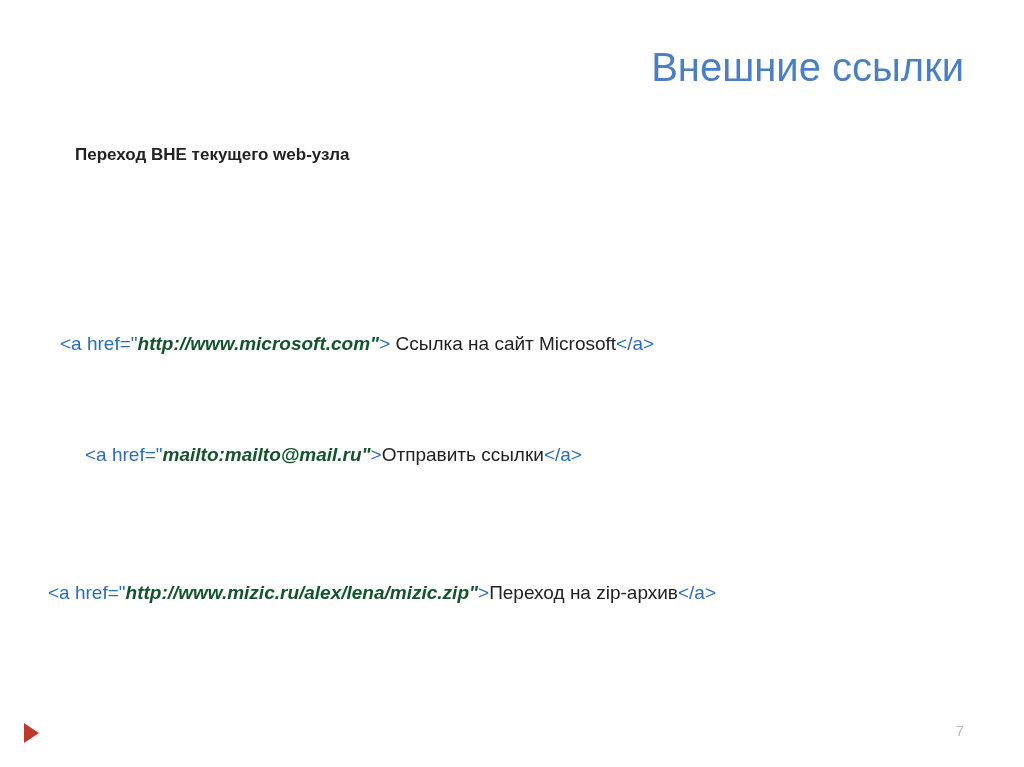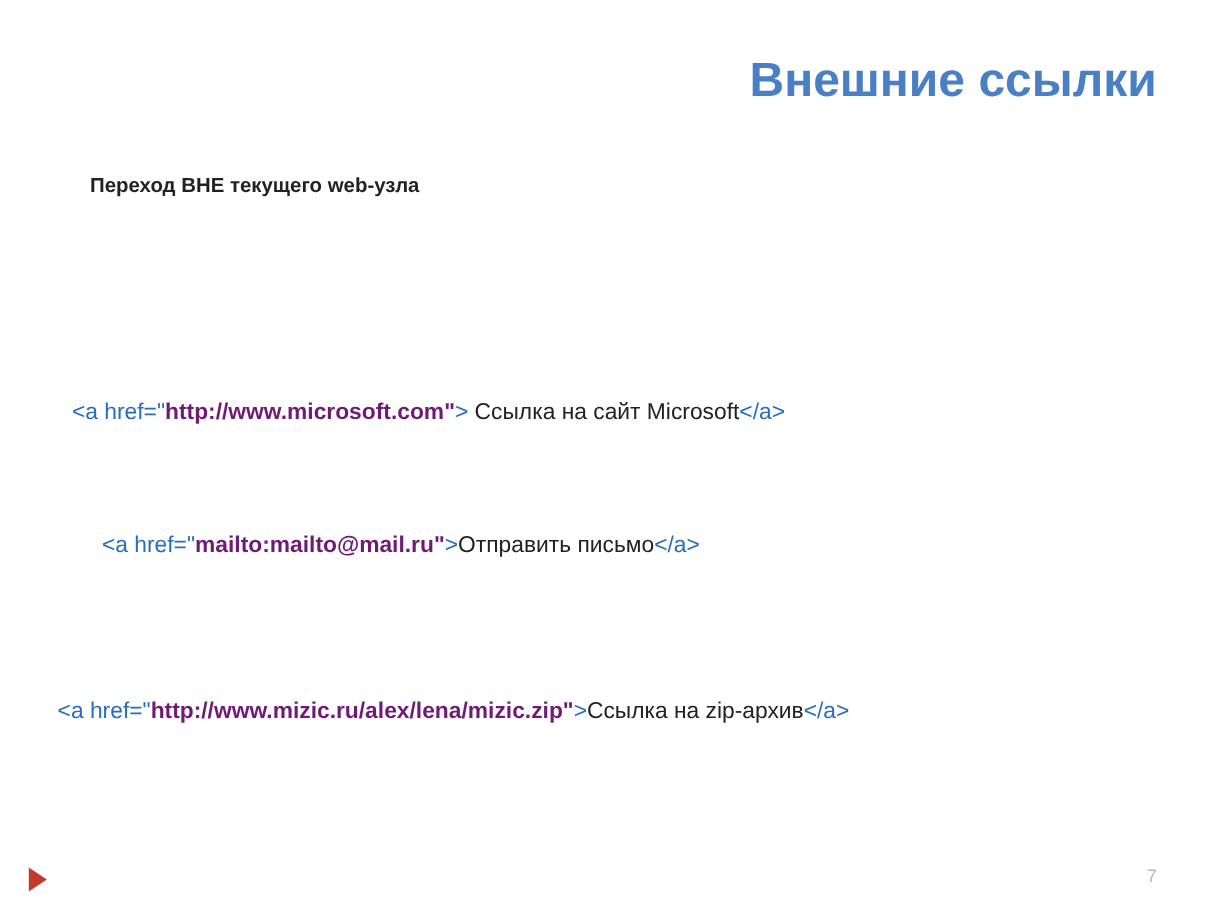--- a/index.html
+++ b/index.html
@@ -13,21 +13,21 @@
       background: #ffffff;
       font-family: Verdana, Geneva, sans-serif;
       position: relative;
       overflow: hidden;
     }
     .slide-title {
       position: absolute;
       top: 45px;
       right: 60px;
       font-size: 40px;
-      font-weight: 700;
+      font-weight: 400;
       color: #4a7fc6;
     }
     .subtitle {
       position: absolute;
       top: 145px;
       left: 75px;
       font-size: 17px;
       font-weight: bold;
       color: #222222;
     }
@@ -45,21 +45,22 @@
       left: 85px;
     }
     .code-line-3 {
       top: 582px;
       left: 48px;
     }
     .tag-blue {
       color: #2a6ebb;
     }
     .url-gray {
-      color: #701a75;
+      color: #14532d;
+      font-style: italic;
       font-weight: bold;
     }
     .link-text {
       color: #222222;
       text-align: right;
     }
     .page-number {
       position: absolute;
       bottom: 28px;
       right: 60px;
@@ -82,22 +83,22 @@
 
 <h1 class="slide-title">Внешние ссылки</h1>
 
 <div class="subtitle">Переход ВНЕ текущего web-узла</div>
 
 <div class="code-line code-line-1">
   <span class="tag-blue">&lt;a href="</span><span class="url-gray">http://www.microsoft.com</span><span class="url-gray">"</span><span class="tag-blue">&gt; </span><span class="link-text">Ссылка на сайт Microsoft</span><span class="tag-blue">&lt;/a&gt;</span>
 </div>
 
 <div class="code-line code-line-2">
-  <span class="tag-blue">&lt;a href="</span><span class="url-gray">mailto:mailto@mail.ru</span><span class="url-gray">"</span><span class="tag-blue">&gt;</span><span class="link-text">Отправить письмо</span><span class="tag-blue">&lt;/a&gt;</span>
+  <span class="tag-blue">&lt;a href="</span><span class="url-gray">mailto:mailto@mail.ru</span><span class="url-gray">"</span><span class="tag-blue">&gt;</span><span class="link-text">Отправить ссылки</span><span class="tag-blue">&lt;/a&gt;</span>
 </div>
 
 <div class="code-line code-line-3">
-  <span class="tag-blue">&lt;a href="</span><span class="url-gray">http://www.mizic.ru/alex/lena/mizic.zip</span><span class="url-gray">"</span><span class="tag-blue">&gt;</span><span class="link-text">Ссылка на zip-архив</span><span class="tag-blue">&lt;/a&gt;</span>
+  <span class="tag-blue">&lt;a href="</span><span class="url-gray">http://www.mizic.ru/alex/lena/mizic.zip</span><span class="url-gray">"</span><span class="tag-blue">&gt;</span><span class="link-text">Переход на zip-архив</span><span class="tag-blue">&lt;/a&gt;</span>
 </div>
 
 <div class="page-number">7</div>
 
 <div class="marker-triangle"></div>
 
 </body></html>

